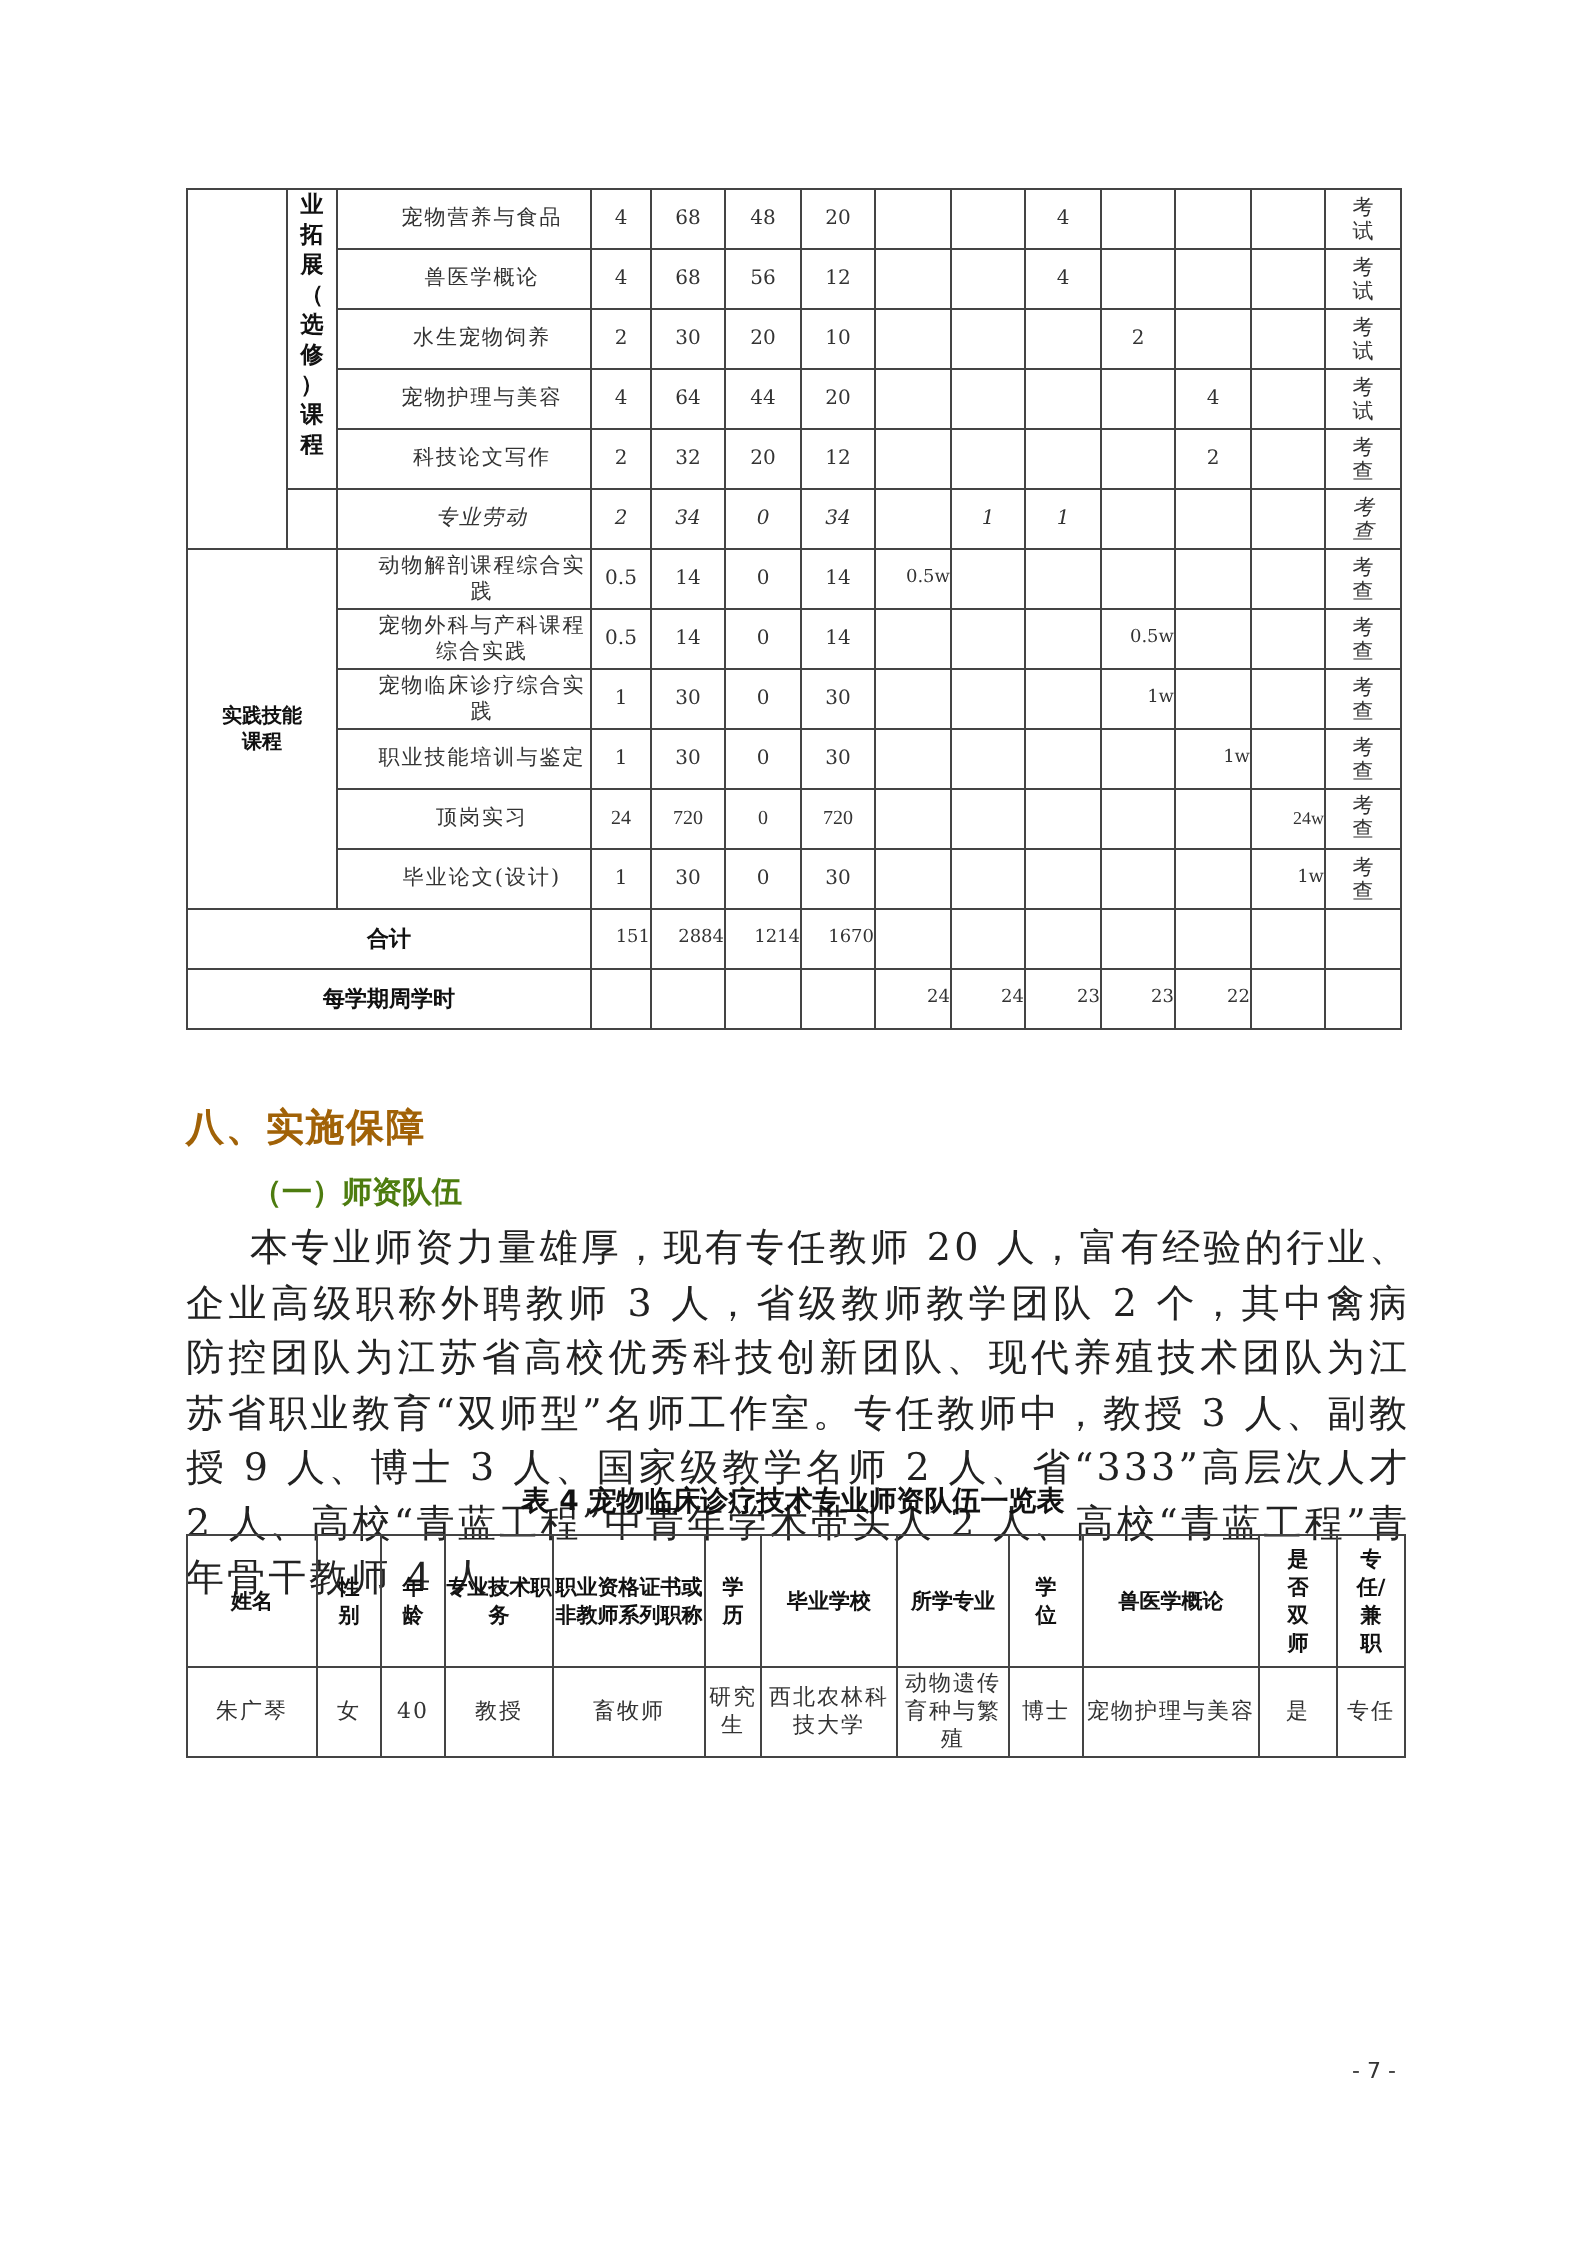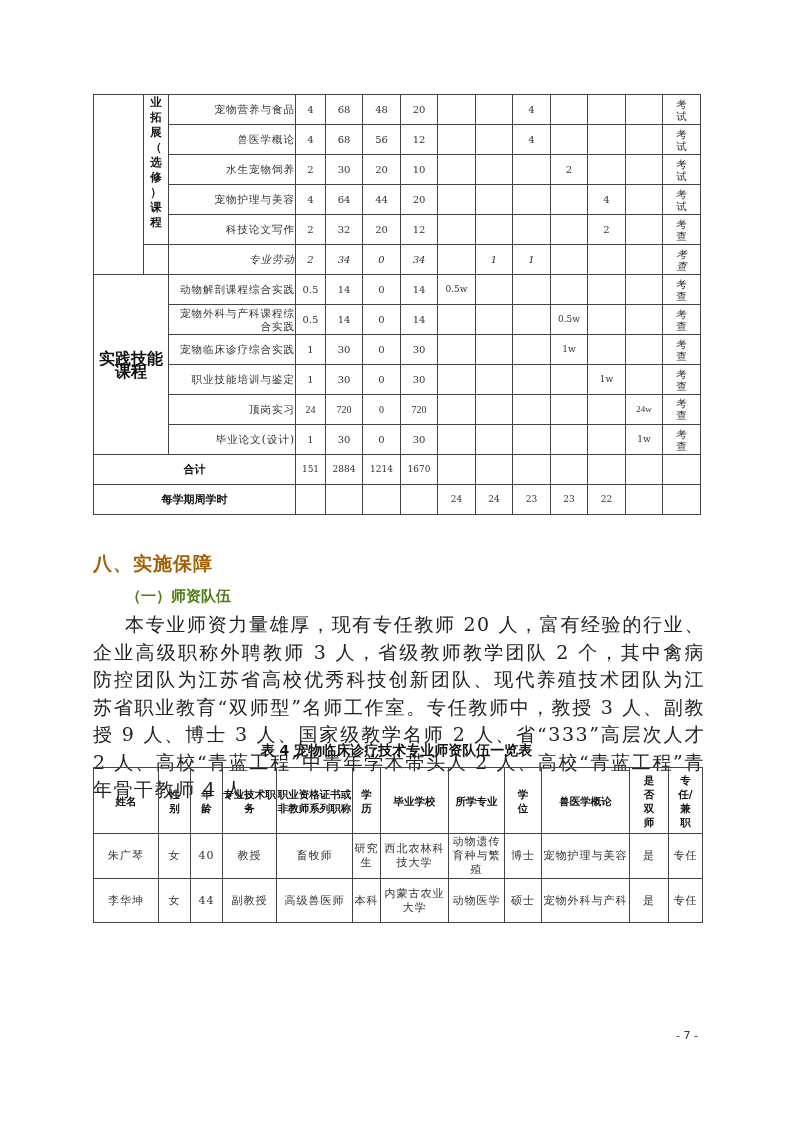--- a/index.html
+++ b/index.html
@@ -2,25 +2,25 @@
 <html><head>
 <meta charset="utf-8">
 <style>
   html, body { margin: 0; padding: 0; background: #ffffff; }
   body { width: 793px; height: 1122px; position: relative; overflow: hidden;
          font-family: "DejaVu Serif", "Liberation Serif", serif; color: #222; }
   table { border-collapse: collapse; table-layout: fixed; position: absolute; }
   td, th { border: 1px solid #444; padding: 0; text-align: center; vertical-align: middle;
            font-size: 10px; line-height: 13px; color: #333; font-weight: normal; }
   #t3 { left: 93px; top: 94px; width: 607px; }
-  #t3 td.name { text-align: right; padding-left: 6px; letter-spacing: 1px; font-size: 10.5px; }
+  #t3 td.name { text-align: center; padding-left: 18px; letter-spacing: 1px; font-size: 10.5px; }
   #t3 td.exam { font-size: 10.5px; line-height: 12px; }
-  #t3 td.grp { font-weight: bold; font-size: 16px; color: #111; }
+  #t3 td.grp { font-weight: bold; font-size: 10px; color: #111; }
   #t3 td.vert { font-weight: bold; font-size: 11.5px; line-height: 15px; vertical-align: top; padding-top: 0; color: #111; }
-  #t3 td.sm { font-size: 9px; }
+  #t3 td.sm { font-size: 9px; text-align: right; }
   #t3 td.bold { font-weight: bold; color: #111; font-size: 11px; }
   .h1 { position: absolute; left: 93px; top: 551px; font-size: 19px; font-weight: bold; color: #a16207;
         font-family: "DejaVu Sans", sans-serif; letter-spacing: 1px; }
   .h2 { position: absolute; left: 126px; top: 587px; font-size: 15px; font-weight: bold; color: #4d7c0f;
         font-family: "DejaVu Sans", sans-serif; }
   .para { position: absolute; left: 93px; top: 611px; width: 612px; font-size: 19px; line-height: 27.5px;
           text-indent: 32px; letter-spacing: 1.55px; text-align: justify; color: #222; }
   .caption { position: absolute; left: 0; width: 793px; top: 742px; text-align: center; font-size: 14px;
              font-weight: bold; color: #111; font-family: "DejaVu Sans", sans-serif; }
   #t4 { left: 93px; top: 767px; width: 609px; }
@@ -297,30 +297,16 @@
         <td>教授</td>
         <td>畜牧师</td>
         <td>研究生</td>
         <td>西北农林科技大学</td>
         <td>动物遗传育种与繁殖</td>
         <td>博士</td>
         <td>宠物护理与美容</td>
         <td>是</td>
         <td>专任</td>
       </tr>
-      <tr style="height: 44px;">
-        <td>李华坤</td>
-        <td>女</td>
-        <td>44</td>
-        <td>副教授</td>
-        <td>高级兽医师</td>
-        <td>本科</td>
-        <td>内蒙古农业大学</td>
-        <td>动物医学</td>
-        <td>硕士</td>
-        <td>宠物外科与产科</td>
-        <td>是</td>
-        <td>专任</td>
-      </tr>
     </tbody>
 </table>
 
 <div class="pagenum">- 7 -</div>
 
 </body></html>

